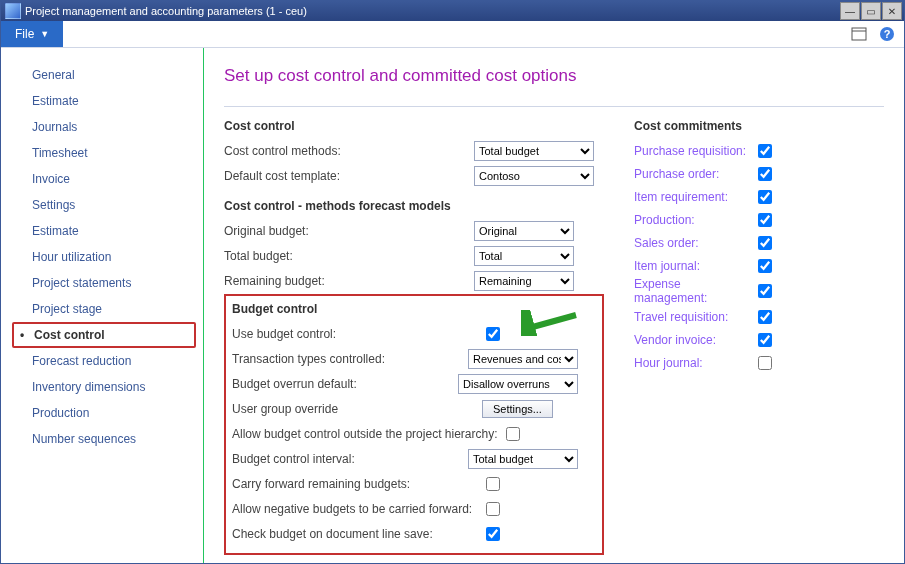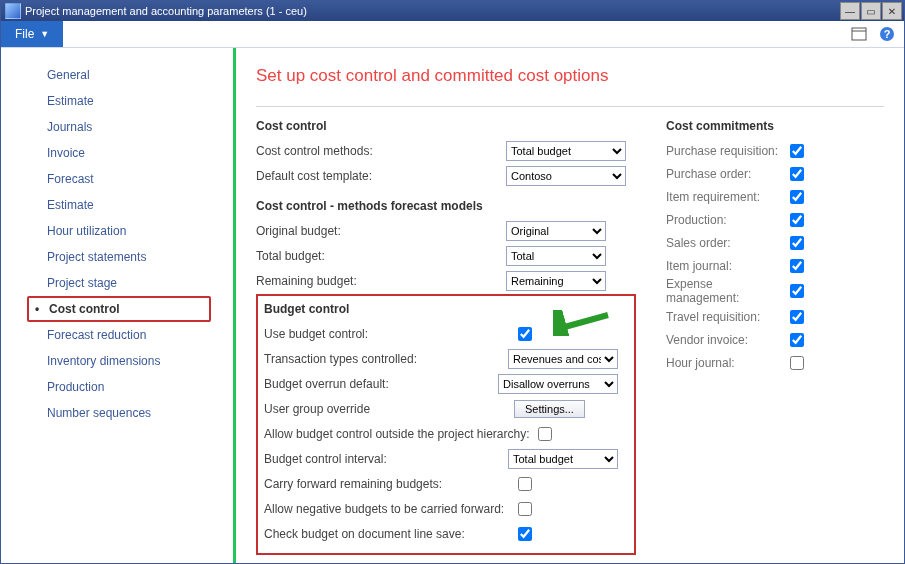--- a/index.html
+++ b/index.html
@@ -77,22 +77,22 @@
     color: #2a6ac7;
     cursor: pointer;
   }
   .content {
     flex: 1;
     display: flex;
     overflow: hidden;
   }
   .sidebar {
     width: 200px;
-    border-right: 3px solid #22c55e;
-    padding: 14px 16px;
+    border-right: 1px solid #22c55e;
+    padding: 14px 1px;
     overflow: auto;
   }
   .sidebar-item {
     padding: 6px 18px 6px 30px;
     color: #3b5998;
     cursor: pointer;
     font-size: 12px;
   }
   .sidebar-item.selected {
     font-weight: bold;
@@ -109,21 +109,21 @@
     left:6px;
     color:#333;
   }
   .main {
     flex: 1;
     padding: 18px 20px 10px 20px;
     overflow: auto;
     position: relative;
   }
   .page-title {
-    color: #ef4444;
+    color: #a21caf;
     font-size: 17px;
     margin-bottom: 20px;
   }
   .hr {
     border-top: 1px solid #cfd6e6;
     margin: 0 0 12px 0;
   }
   .columns {
     display: flex;
     gap: 30px;
@@ -159,24 +159,24 @@
     padding: 2px 10px;
     border: 1px solid #9aa5c0;
     background: linear-gradient(#fdfdfd,#e6e9f0);
     cursor: pointer;
   }
   .commit-row {
     display: flex;
     align-items: center;
     min-height: 23px;
   }
-  .commit-row label { width: 120px; color:#737373; }
+  .commit-row label { width: 120px; color:#8b5cf6; }
   .highlight-box {
     border: 2px solid #c43030;
-    padding: 6px 16px 6px 6px;
+    padding: 6px 24px 6px 6px;
     position: relative;
   }
   .arrow {
     position: absolute;
     left: 295px;
     top: 14px;
     pointer-events: none;
   }
   input[type=checkbox]{ width:14px;height:14px; cursor:pointer;}
 </style>
@@ -214,22 +214,23 @@
           </svg>
         </span>
     </div>
   </div>
 
   <div class="content">
     <div class="sidebar" id="sidebar">
         <div class="sidebar-item">General</div>
         <div class="sidebar-item">Estimate</div>
         <div class="sidebar-item">Journals</div>
+        <div class="sidebar-item">Timesheet</div>
         <div class="sidebar-item">Invoice</div>
-        <div class="sidebar-item">Forecast</div>
+        <div class="sidebar-item">Settings</div>
         <div class="sidebar-item">Estimate</div>
         <div class="sidebar-item">Hour utilization</div>
         <div class="sidebar-item">Project statements</div>
         <div class="sidebar-item">Project stage</div>
         <div class="sidebar-item selected">Cost control</div>
         <div class="sidebar-item">Forecast reduction</div>
         <div class="sidebar-item">Inventory dimensions</div>
         <div class="sidebar-item">Production</div>
         <div class="sidebar-item">Number sequences</div>
       </div>

